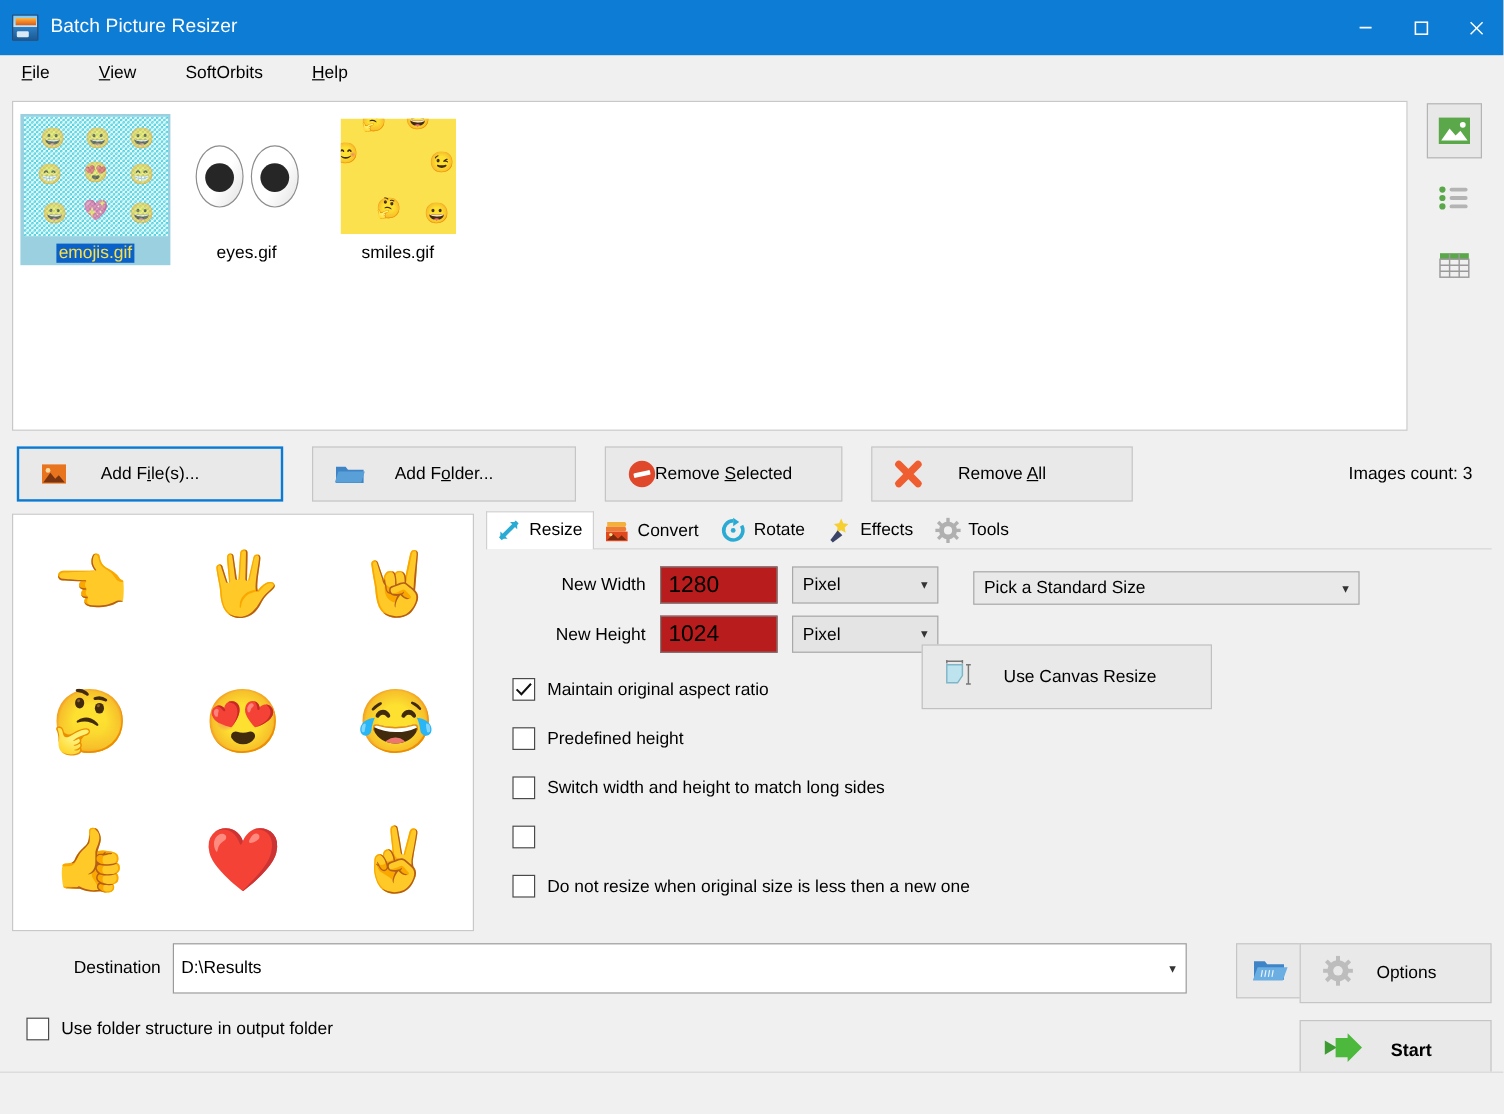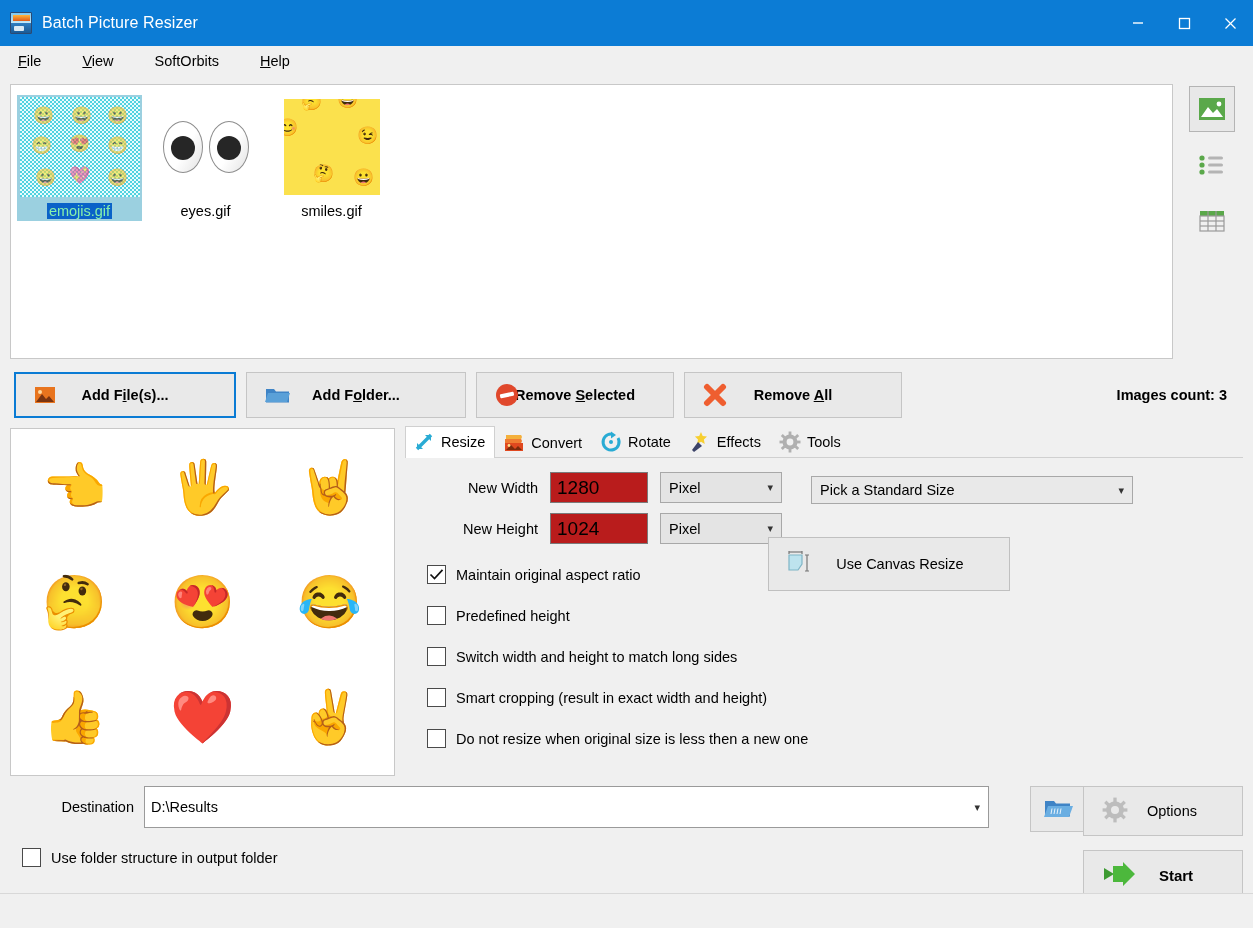--- a/index.html
+++ b/index.html
@@ -64,21 +64,21 @@
     padding:2px; margin-right:1px;
   }
   .thumb.selected{ background:#9bd0e0; }
   .thumb-img{
     width:120px; height:100px; display:flex; align-items:center; justify-content:center;
     overflow:hidden; position:relative;
   }
   .thumb-label{
     margin-top:6px; font-size:14.5px; color:#000; white-space:nowrap;
   }
-  .thumb.selected .thumb-label{ background:#0a62c8; color:#86efac; padding:0 2px; }
+  .thumb.selected .thumb-label{ background:#0a62c8; color:#fde047; padding:0 2px; }
 
   
   .checker{
     width:120px; height:100px;
     background-image:
       linear-gradient(45deg,#4fd2e0 25%,transparent 25%,transparent 75%,#4fd2e0 75%),
       linear-gradient(45deg,#4fd2e0 25%,#e8fbfd 25%,#e8fbfd 75%,#4fd2e0 75%);
     background-size:4px 4px;
     background-position:0 0,2px 2px;
     position:relative;
@@ -105,21 +105,21 @@
   
   .viewmodes{ width:62px; display:flex; flex-direction:column; align-items:center; gap:10px; padding-top:2px;}
   .vm-btn{
     width:46px;height:46px;display:flex;align-items:center;justify-content:center;
     border:1px solid transparent; background:transparent;
   }
   .vm-btn.active{ background:#e8e8e8; border-color:#b4b4b4; }
 
   
   .actions{
-    display:flex; align-items:center; gap:10px; padding:13px 10px 0 14px;font-weight:bold;
+    display:flex; align-items:center; gap:24px; padding:13px 10px 0 14px;
   }
   .btn{
     height:46px; background:#e9e9e9; border:1px solid #c5c5c5;
     display:flex; align-items:center; justify-content:center; gap:0;
     position:relative; font-size:14.5px; color:#000;
   }
   .btn.focused{ border:2px solid #0a7bd4; background:#e9e9e9; }
   .btn .bicon{ position:absolute; left:18px; display:flex; align-items:center; }
   .btn .blabel{ padding:0 14px; }
   .btn .blabel u{ text-decoration:underline; }
@@ -510,21 +510,20 @@
           <div class="chklabel">Predefined height</div>
         </div>
 
         <div class="chkrow">
           <div class="chk"></div>
           <div class="chklabel">Switch width and height to match long sides</div>
         </div>
 
         <div class="chkrow">
           <div class="chk"></div>
-          <div class="chklabel">Smart cropping (result in exact width and height)</div>
         </div>
 
         <div class="chkrow">
           <div class="chk"></div>
           <div class="chklabel">Do not resize when original size is less then a new one</div>
         </div>
 
       </div>
     </div>
   </div>

